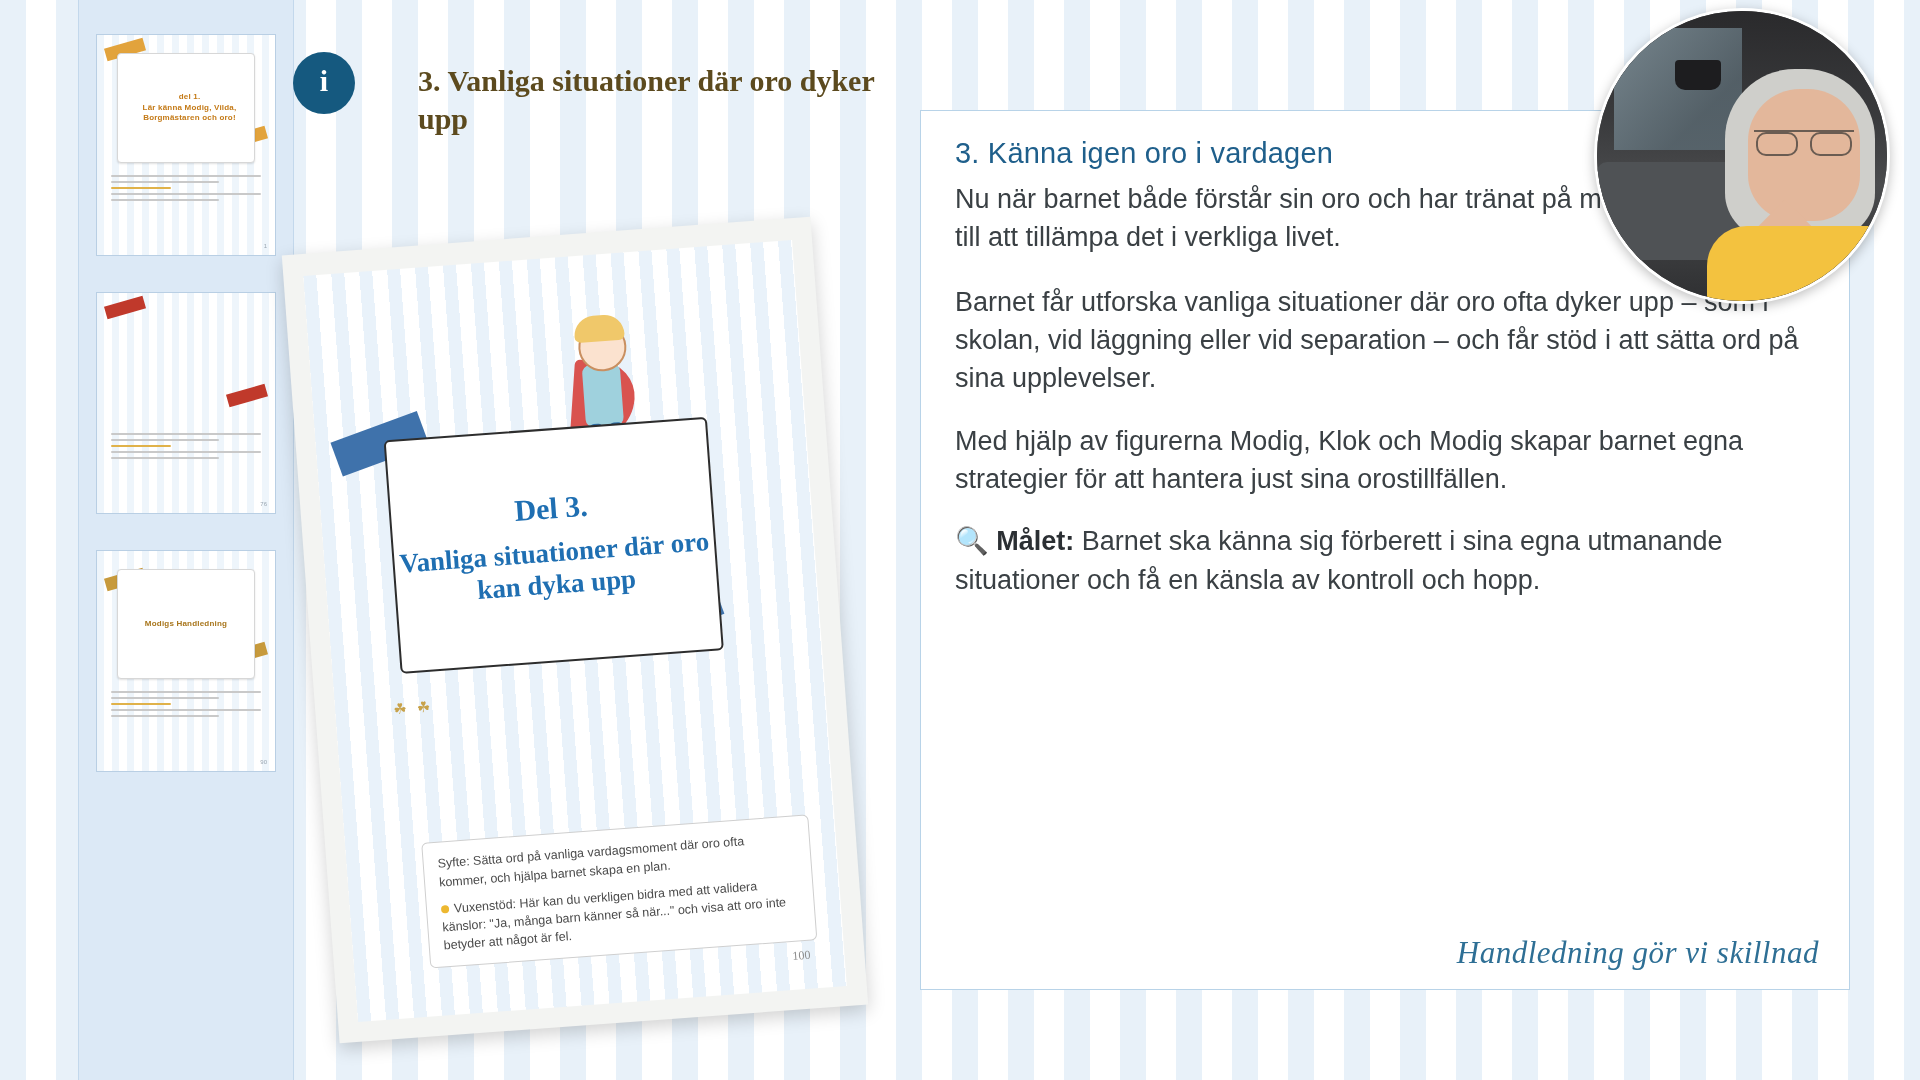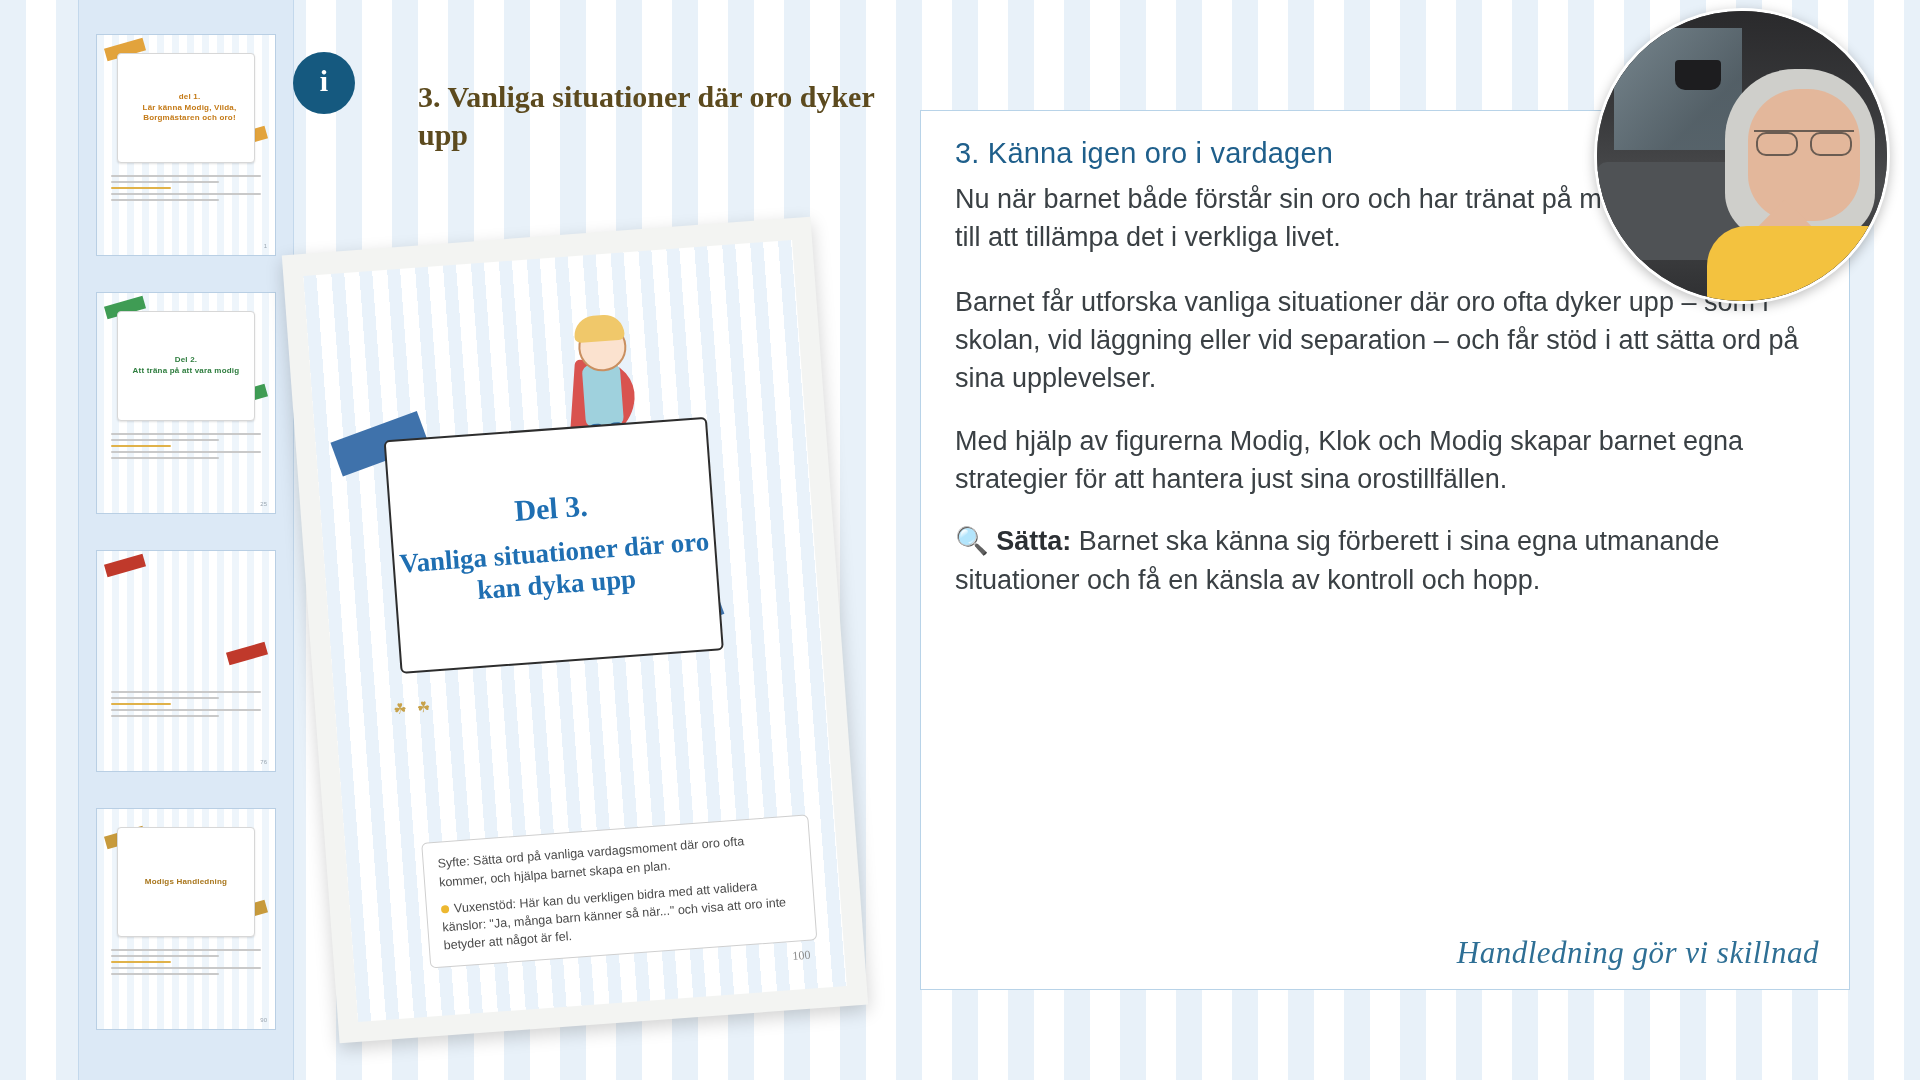--- a/index.html
+++ b/index.html
@@ -135,21 +135,20 @@
   .slide-title {
     position: absolute;
     left: 418px;
     top: 62px;
     width: 470px;
     font-family: "Liberation Serif", serif;
     font-weight: bold;
     font-size: 30px;
     line-height: 1.28;
     color: #5c4a1e;
-    margin-top: 16px;
   }
 
   
   .book-wrap {
     position: absolute;
     left: 310px;
     top: 235px;
     width: 530px;
     height: 790px;
     transform: rotate(-4.2deg);
@@ -447,36 +446,20 @@
       <div class="lines">
         <div class="ln"></div>
           <div class="ln short"></div>
         <div class="ln amber" style="width:40%"></div>
         <div class="ln"></div>
           <div class="ln short"></div>
       </div>
       <div class="pg">1</div>
     </div>
 
-    <div class="thumb">
-      <div class="tape" style="left:8px;top:8px;background:#3f9c54;"></div>
-      <div class="tape right" style="right:8px;top:96px;background:#3f9c54;"></div>
-      <div class="card">
-        <div class="ttl" style="color:#2e7d3e;white-space:pre-line;">Del 2.
-Att träna på att vara modig</div>
-      </div>
-      <div class="lines">
-        <div class="ln"></div>
-          <div class="ln short"></div>
-        <div class="ln amber" style="width:40%"></div>
-        <div class="ln"></div>
-          <div class="ln short"></div>
-      </div>
-      <div class="pg">25</div>
-    </div>
 
     <div class="thumb">
       <div class="tape" style="left:8px;top:8px;background:#c0392b;"></div>
       <div class="tape right" style="right:8px;top:96px;background:#c0392b;"></div>
       <div class="lines">
         <div class="ln"></div>
           <div class="ln short"></div>
         <div class="ln amber" style="width:40%"></div>
         <div class="ln"></div>
           <div class="ln short"></div>
@@ -543,21 +526,21 @@
     </div>
   </div>
 
   <div class="panel">
     <h2>3. Känna igen oro i vardagen</h2>
     <p class="lead">Nu när barnet både förstår sin oro och har tränat på mod, går vi vidare till att tillämpa det i verkliga livet.</p>
     <p>Barnet får utforska vanliga situationer där oro ofta dyker upp – som i skolan, vid läggning eller vid separation – och får stöd i att sätta ord på sina upplevelser.</p>
     <p>Med hjälp av figurerna Modig, Klok och Modig skapar barnet egna strategier för att hantera just sina orostillfällen.</p>
     <p class="goal">
       <span>🔍</span>
-      <b>Sätta:</b><span> Barnet ska känna sig förberett i sina egna utmanande situationer och få en känsla av kontroll och hopp.</span>
+      <b>Målet:</b><span> Barnet ska känna sig förberett i sina egna utmanande situationer och få en känsla av kontroll och hopp.</span>
     </p>
     <div class="signature">Handledning gör vi skillnad</div>
   </div>
 
   <div class="webcam">
     <div class="room"></div>
     <div class="window-light"></div>
     <div class="lampshade"></div>
     <div class="couch"></div>
     <div class="person-hair"></div>

